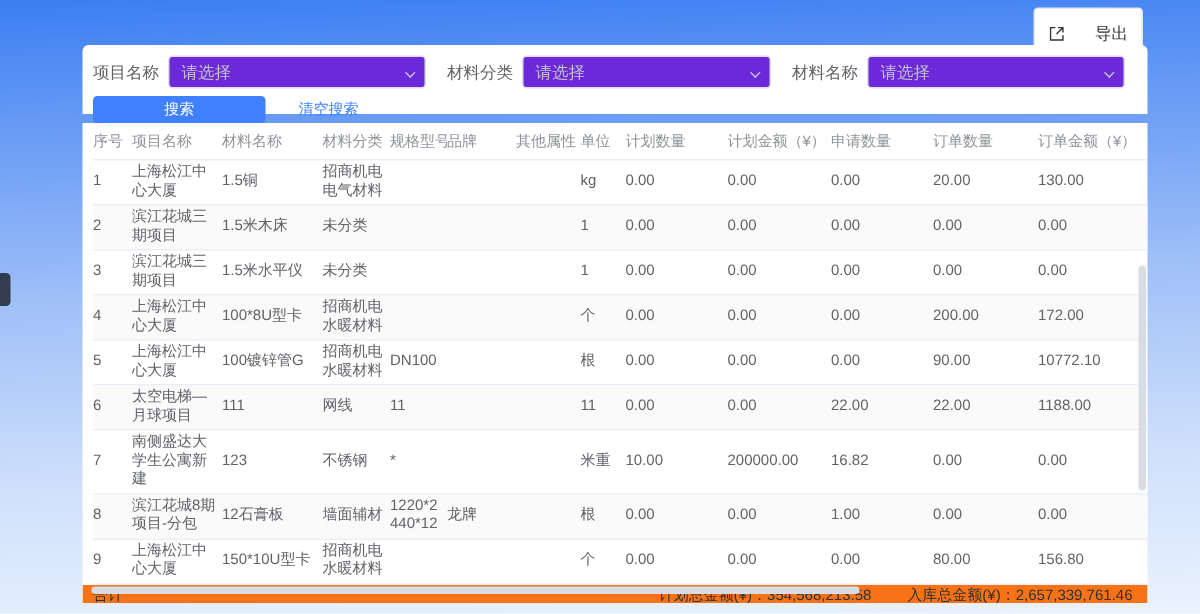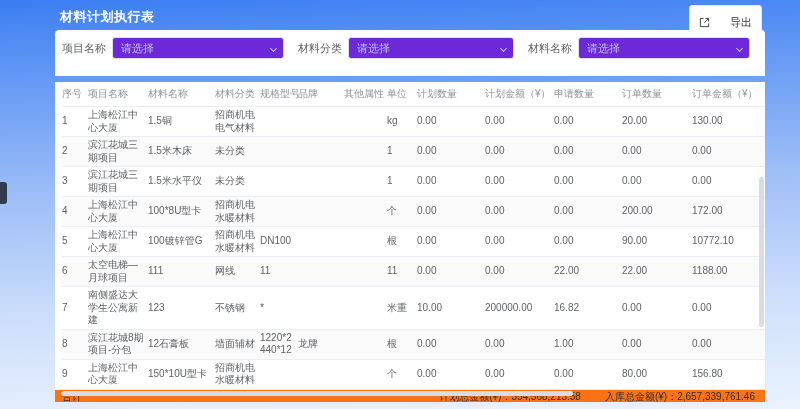--- a/index.html
+++ b/index.html
@@ -60,21 +60,20 @@
   
   .summary { height:18px; background:#f97316; display:flex; align-items:center; font-size:10px; color:#303133; padding:0 10px 0 7px;justify-content:space-between; }
   .sum-right { margin-left:auto; display:flex; gap:24px; }
   .sum-item span { color:#303133; }
 </style>
 </head>
 <body>
 
 <div class="page">
 
-  <div class="page-title">材料计划执行表</div>
 
   <button class="export-btn">
     <svg width="11" height="11" viewBox="0 0 12 12">
       <path d="M10.5 7v3.5h-9v-9H5" stroke="#333" stroke-width="1" fill="none"></path>
       <path d="M7 1.5h3.5V5M10.2 1.8 5.8 6.2" stroke="#333" stroke-width="1" fill="none"></path>
     </svg>
     <span>导出</span>
   </button>
 
   <div class="side-handle"></div>
@@ -89,20 +88,24 @@
       <span class="f-label">材料分类</span>
       <div class="f-select w2">
         <span>请选择</span>
         <i class="chev"></i>
       </div>
       <span class="f-label">材料名称</span>
       <div class="f-select w3">
         <span>请选择</span>
         <i class="chev"></i>
       </div>
+    </div>
+    <div class="btn-row">
+      <button class="search-btn">搜索</button>
+      <span class="clear-link">清空搜索</span>
     </div>
   </div>
 
   <div class="table-card">
     <div class="tbl-wrap">
       <table>
         <thead>
             <tr>
               <th>序号</th>
               <th>项目名称</th>

